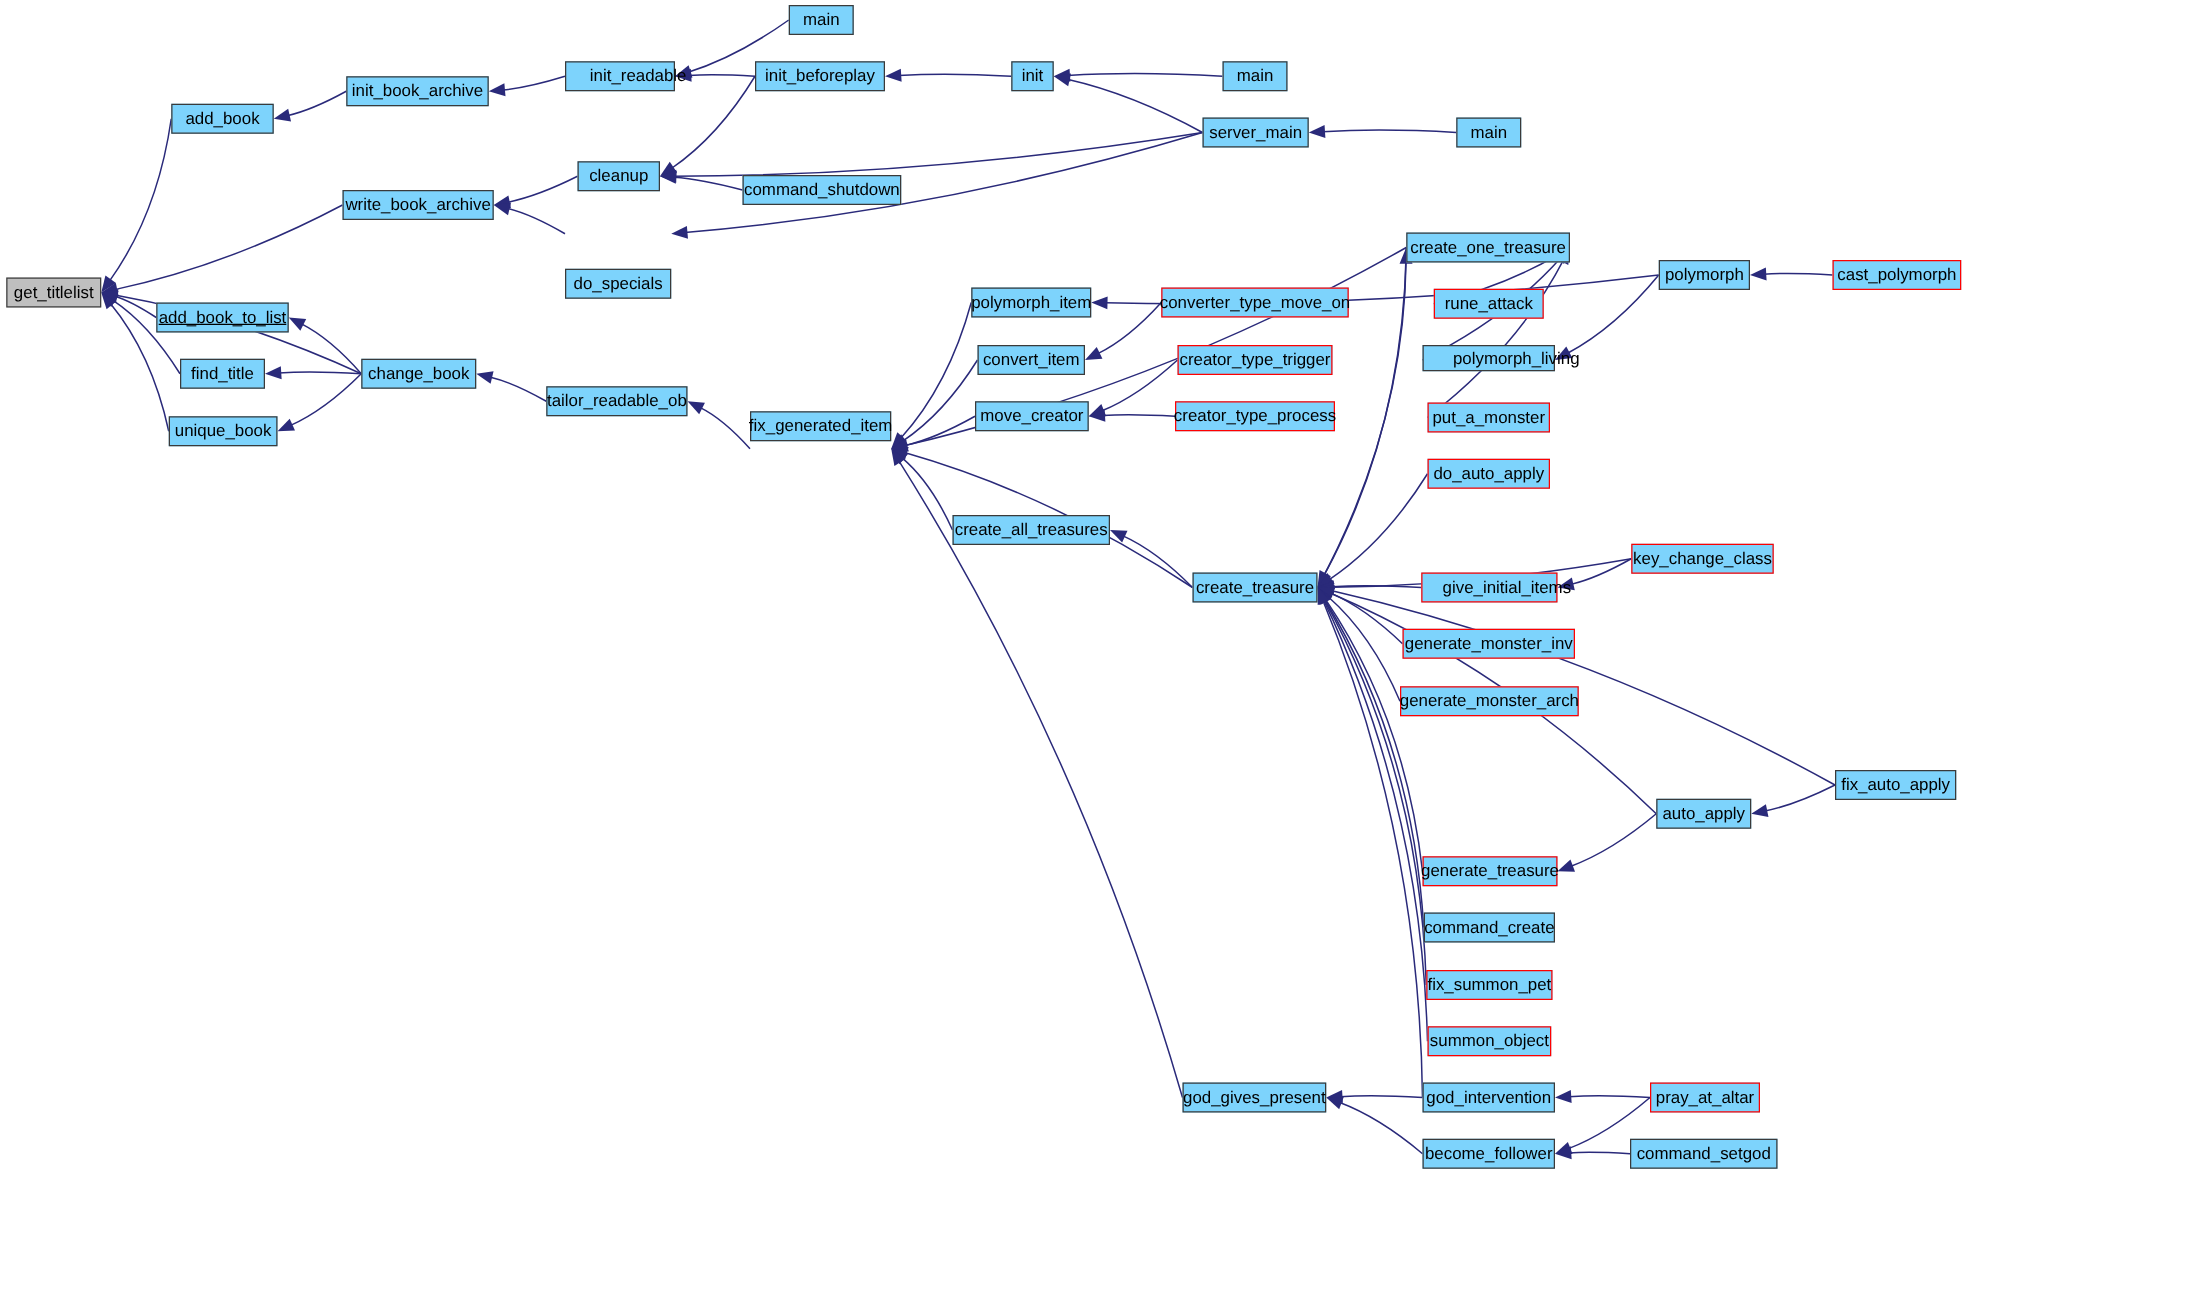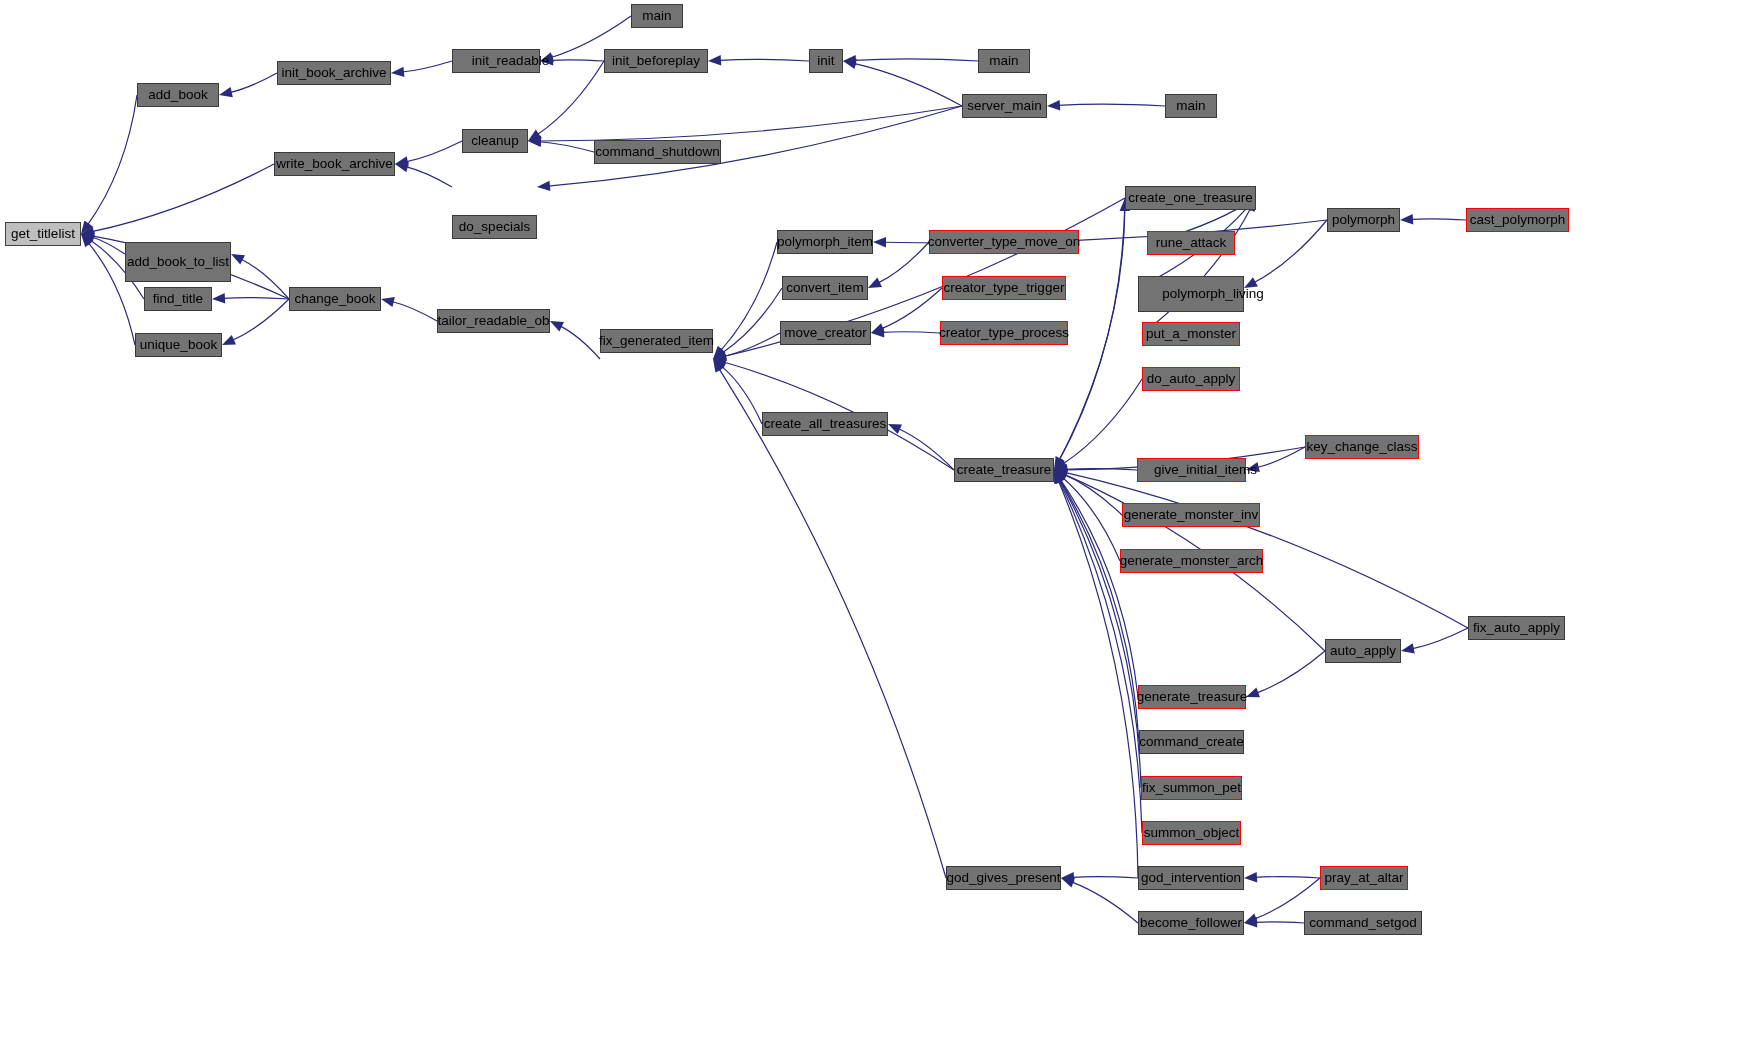--- a/index.html
+++ b/index.html
@@ -16,21 +16,21 @@
     position:absolute;
     left:0; top:0;
     width:1752px;
     height:1051px;
     pointer-events:none;
   }
   .node{
     position:absolute;
     box-sizing:border-box;
     border:1px solid #3a3a3a;
-    background:#737373;
+    background:#7dd3fc;
     color:#000000;
     font-size:13.5px;
     line-height:1;
     display:flex;
     align-items:center;
     justify-content:center;
     white-space:nowrap;
     letter-spacing:0px;
     z-index:5;
   }
@@ -171,21 +171,21 @@
       <path d="M 1466 220 Q 1433 218.02 1410.9802533001236 219.3411848019926" fill="none" stroke="#2a2a7a" stroke-width="1.2"></path>
       <polygon points="1400,220 1412.6652230792697,214.03073502411465 1413.2881029028404,224.41206541695877" fill="#2a2a7a"></polygon>
     </svg>
   <div id="node-layer">
       <div class="node root" style="left: 5px; top: 222px; width: 76px; height: 24px;">
         <span>get_titlelist</span>
       </div>
       <div class="node" style="left: 137px; top: 83px; width: 82px; height: 24px;">
         <span>add_book</span>
       </div>
-      <div class="node" style="left: 125px; top: 242px; width: 106px; height: 40px;">
+      <div class="node" style="left: 125px; top: 242px; width: 106px; height: 24px; text-decoration: underline;">
         <span>add_book_to_list</span>
       </div>
       <div class="node" style="left: 144px; top: 287px; width: 68px; height: 24px;">
         <span>find_title</span>
       </div>
       <div class="node" style="left: 135px; top: 333px; width: 87px; height: 24px;">
         <span>unique_book</span>
       </div>
       <div class="node" style="left: 277px; top: 61px; width: 114px; height: 24px;">
         <span>init_book_archive</span>
@@ -258,21 +258,21 @@
       </div>
       <div class="node" style="left: 1165px; top: 94px; width: 52px; height: 24px;">
         <span>main</span>
       </div>
       <div class="node" style="left: 1125px; top: 186px; width: 131px; height: 24px;">
         <span>create_one_treasure</span>
       </div>
       <div class="node red" style="left: 1147px; top: 231px; width: 88px; height: 24px;">
         <span>rune_attack</span>
       </div>
-      <div class="node" style="left: 1138px; top: 276px; width: 106px; height: 36px; padding-left: 44px;">
+      <div class="node" style="left: 1138px; top: 276px; width: 106px; height: 21px; padding-left: 44px;">
         <span>polymorph_living</span>
       </div>
       <div class="node red" style="left: 1142px; top: 322px; width: 98px; height: 24px;">
         <span>put_a_monster</span>
       </div>
       <div class="node red" style="left: 1142px; top: 367px; width: 98px; height: 24px;">
         <span>do_auto_apply</span>
       </div>
       <div class="node red" style="left: 1137px; top: 458px; width: 109px; height: 24px; padding-left: 28px;">
         <span>give_initial_items</span>

